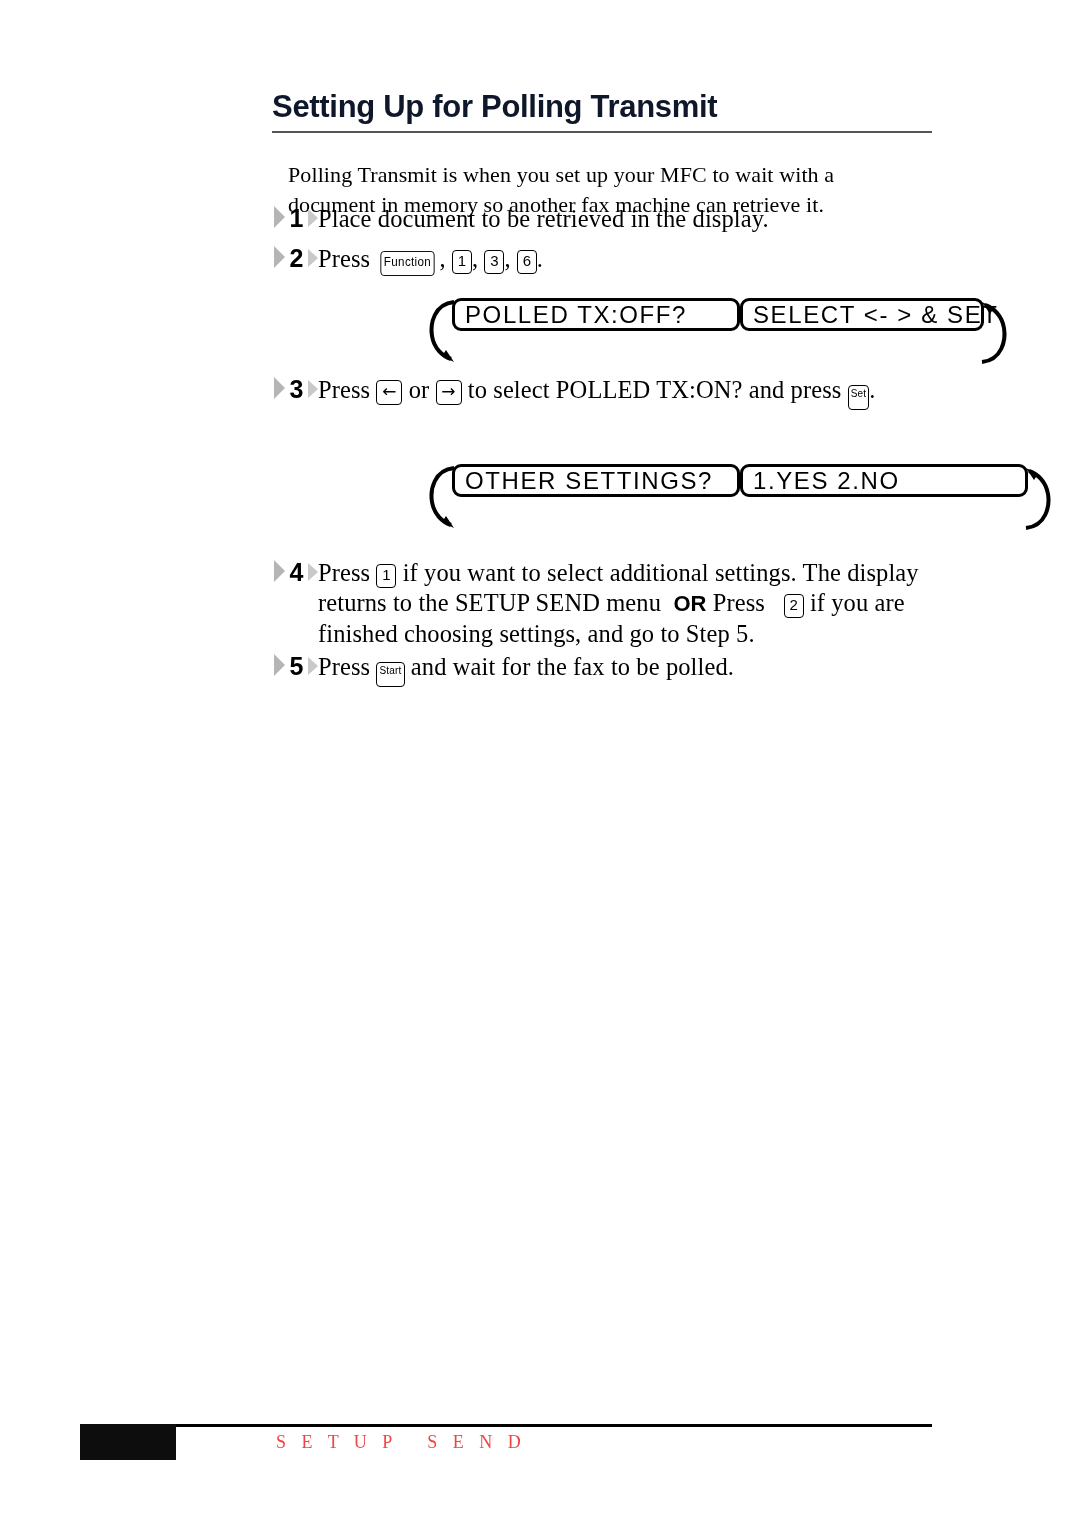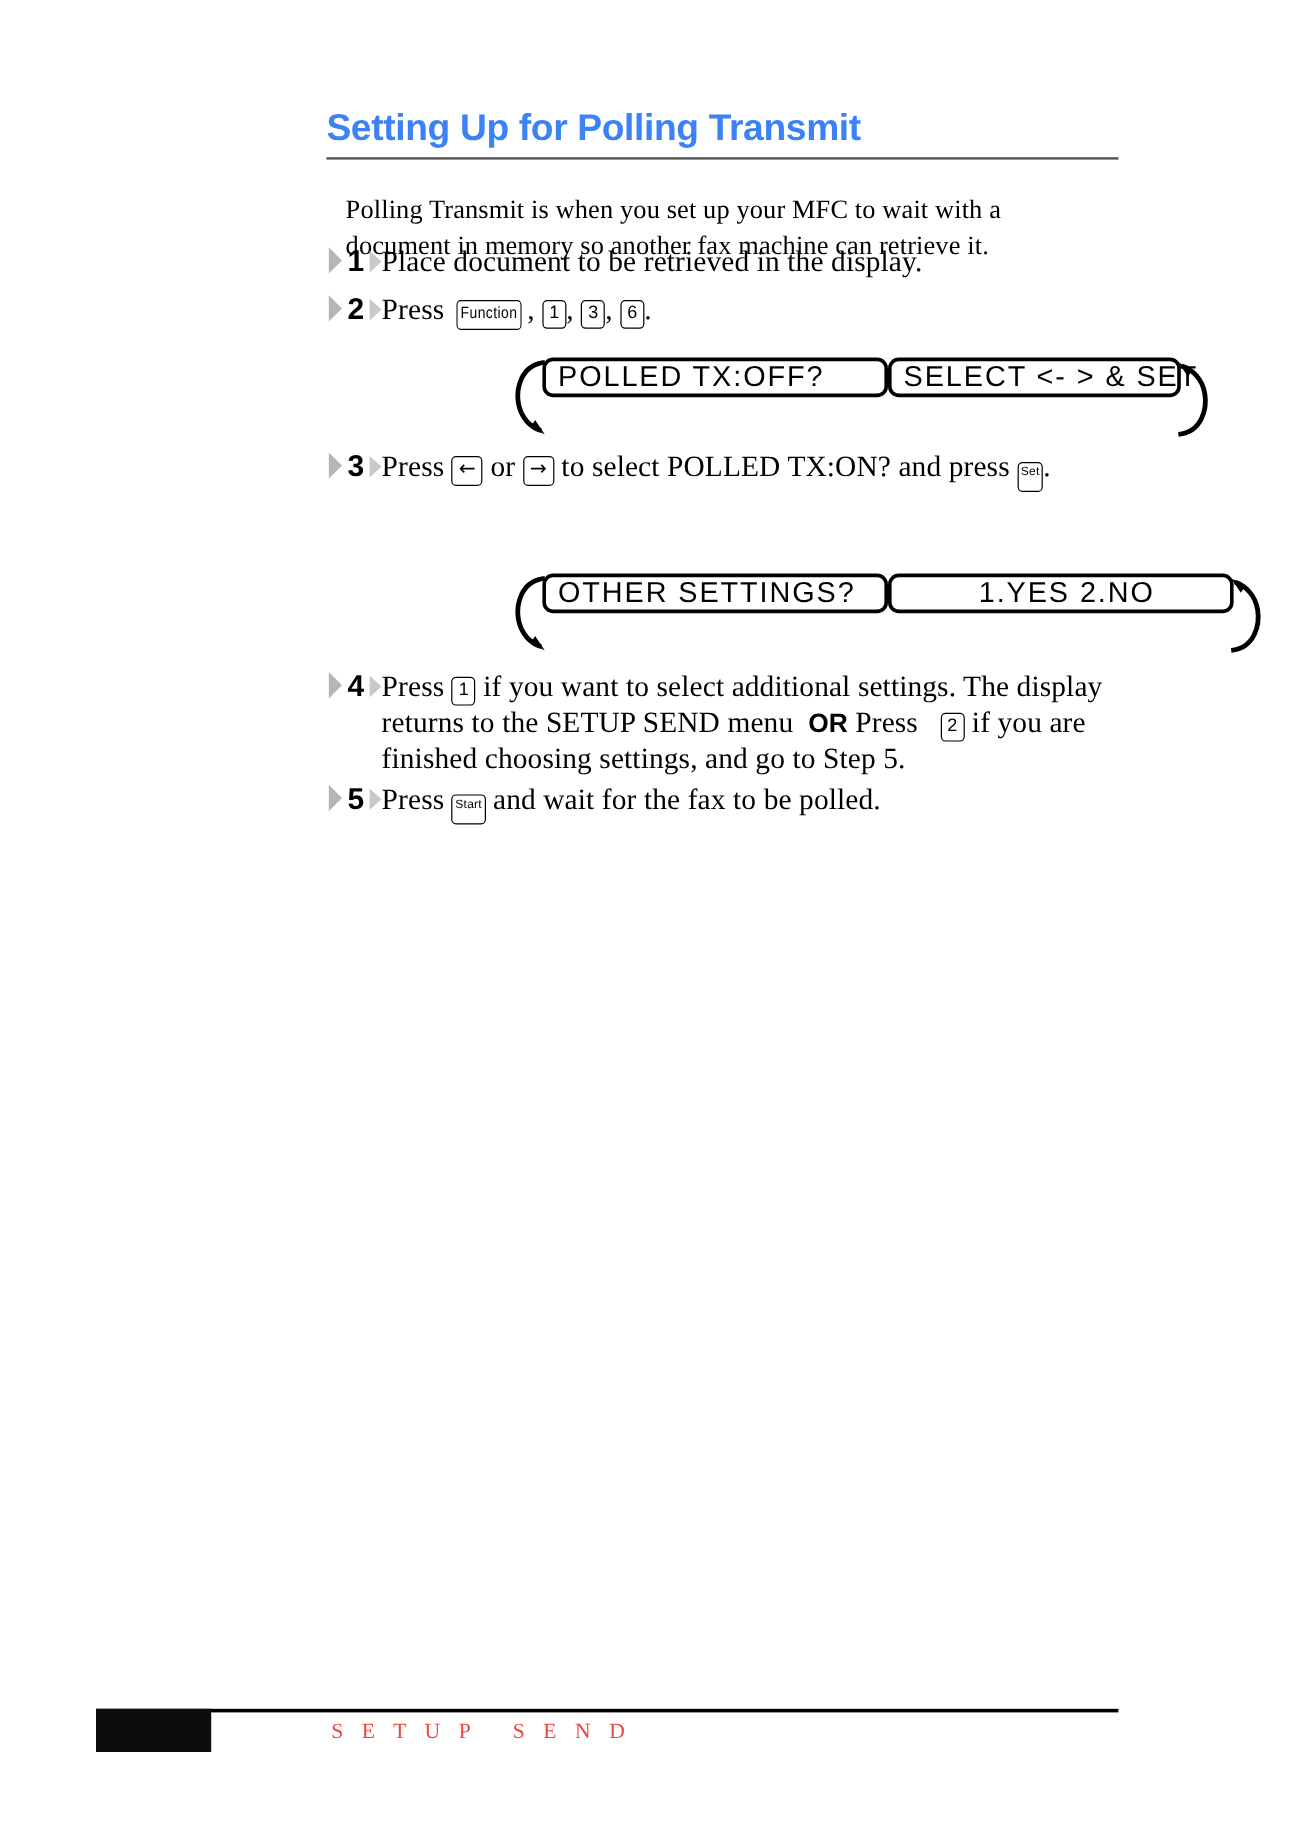--- a/index.html
+++ b/index.html
@@ -28,21 +28,21 @@
     top: 88px;
     width: 660px;
   }
   .page-title {
     font-family: "Liberation Sans", sans-serif;
     font-weight: bold;
     font-size: 31px;
     line-height: 38px;
     letter-spacing: -0.3px;
     margin: 0;
-    color: #3b82f6;
+    color: #0f172a;
   }
   .title-rule {
     margin-top: 5px;
     height: 2px;
     background: #555;
     width: 660px;
   }
 
   
   .intro {
@@ -280,34 +280,34 @@
   <div class="step" style="top:374px;">
     <div class="step-marker">
       <span class="tri-left"></span>
       <span class="step-num">3</span>
       <span class="tri-right"></span>
     </div>
     <div class="step-body"><span>Press</span>&nbsp;<span class="key key-arrow">←</span>&nbsp;<span>or</span>&nbsp;<span class="key key-arrow">→</span>&nbsp;<span>to select POLLED TX:ON? and press</span>&nbsp;<span class="key key-wide">Set</span><span>.</span></div>
   </div>
 
 
-  <div class="lcd-group" style="left:452px; top:478px;">
+  <div class="lcd-group" style="left:452px; top:464px;">
     <div class="lcd-stack">
       <svg class="loop left" viewBox="0 0 34 76">
         <path d="M30 8 C 10 10, 6 30, 8 42 C 10 54, 18 62, 27 65" fill="none" stroke="#000" stroke-width="4"></path>
         <polygon points="30,68 18,62 22,56" fill="#000"></polygon>
       </svg>
       <svg class="loop right" viewBox="0 0 34 76">
         <path d="M4 68 C 24 66, 28 46, 26 34 C 24 22, 16 14, 7 11" fill="none" stroke="#000" stroke-width="4"></path>
         <polygon points="4,8 16,14 12,20" fill="#000"></polygon>
       </svg>
       <div class="lcd-box" style="width:288px;">
         <span class="lcd-text">OTHER SETTINGS?</span>
       </div>
-      <div class="lcd-box" style="width:288px;justify-content:center;">
+      <div class="lcd-box" style="width:288px;">
         <span class="lcd-text">1.YES 2.NO</span>
       </div>
     </div>
   </div>
 
   <div class="step" style="top:557px;">
     <div class="step-marker">
       <span class="tri-left"></span>
       <span class="step-num">4</span>
       <span class="tri-right"></span>

